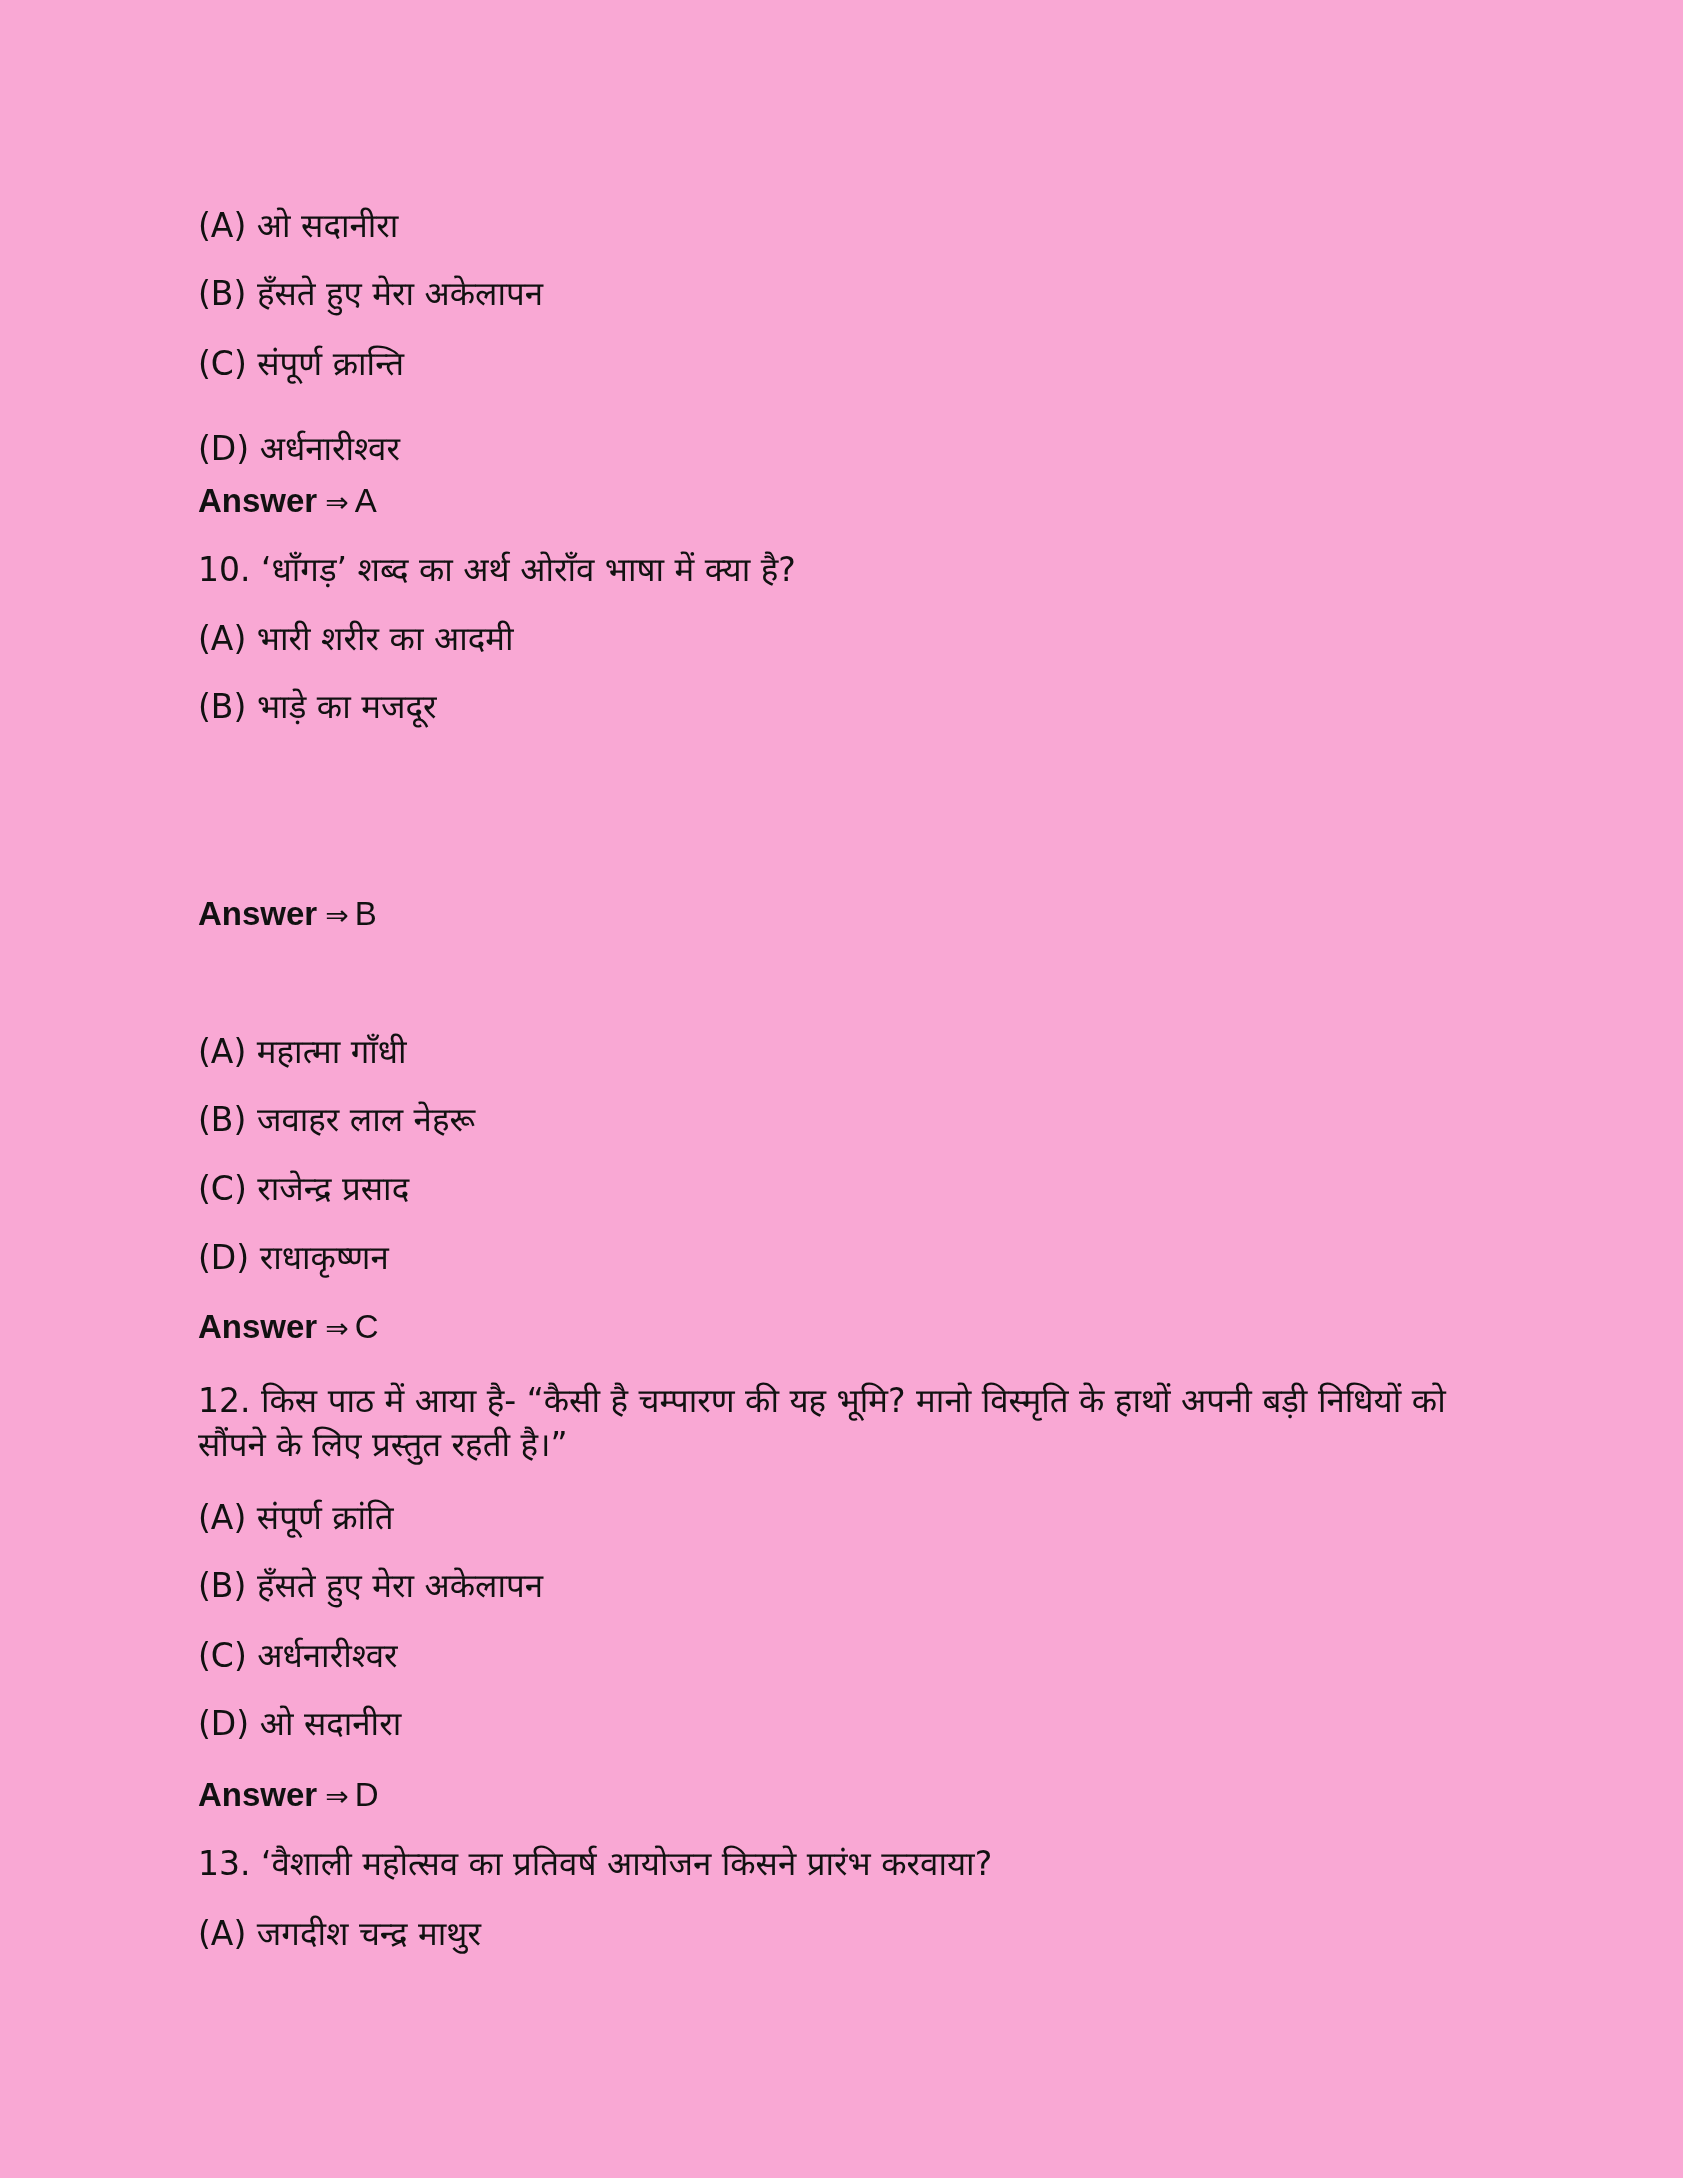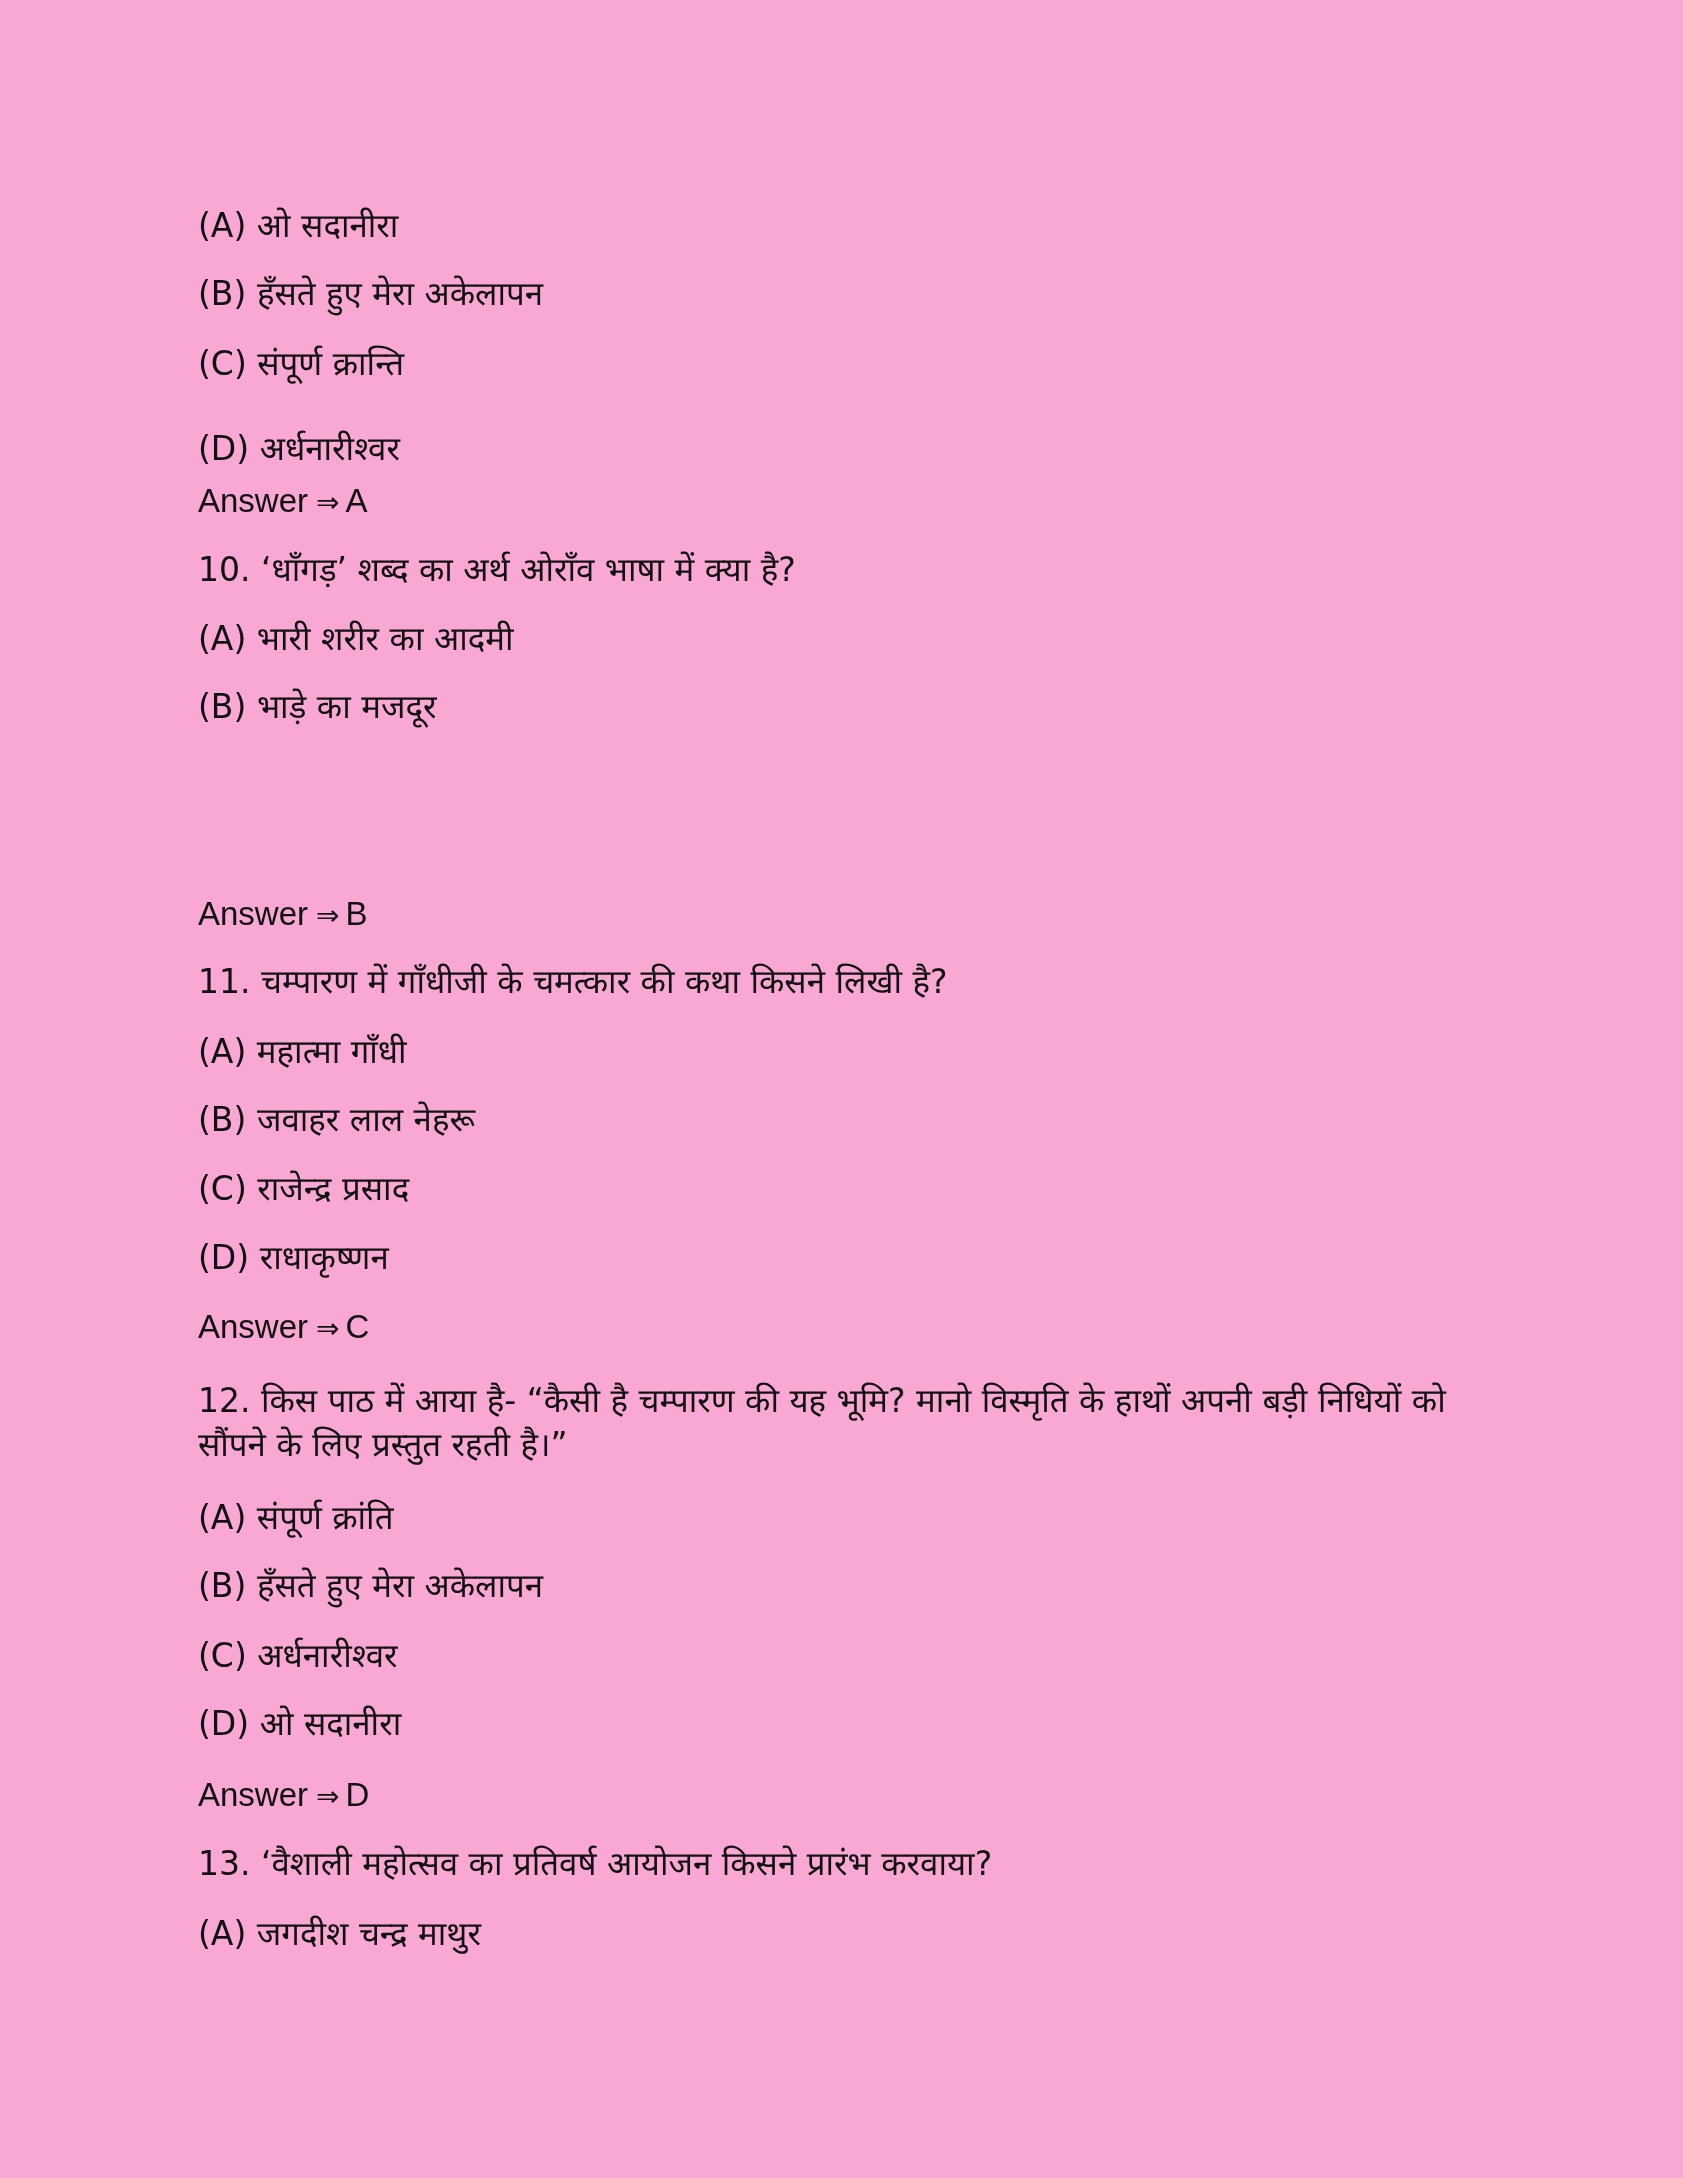--- a/index.html
+++ b/index.html
@@ -1,40 +1,39 @@
 <!DOCTYPE html>
 <html><head>
 <meta charset="utf-8">
 <style>
   html, body { margin: 0; padding: 0; background: #ffffff; }
   body { width: 1683px; height: 2178px; position: relative; overflow: hidden;
          font-family: "DejaVu Sans", "Liberation Sans", sans-serif; color: #111111; }
   .page { position: absolute; left: 0; top: 0; width: 1683px; height: 2178px; background: #f9a8d4; }
   .ln { position: absolute; left: 198px; height: 48px; line-height: 48px; font-size: 33px; white-space: nowrap; }
-  .ans-label { font-family: "Liberation Sans", sans-serif; font-weight: normal; font-size: 33px; }
+  .ans-label { font-family: "Liberation Sans", sans-serif; font-weight: bold; font-size: 33px; }
   .ans-arrow { font-family: "DejaVu Sans", sans-serif; font-size: 28px; margin: 0 6px 0 8px; }
   .ans-val { font-family: "Liberation Sans", sans-serif; font-size: 33px; }
 </style>
 </head>
 <body>
 
 <div class="page">
 
   <div class="ln" style="top:202px"><span>(A)</span> <span>ओ सदानीरा</span></div>
   <div class="ln" style="top:270px"><span>(B)</span> <span>हँसते हुए मेरा अकेलापन</span></div>
   <div class="ln" style="top:340px"><span>(C)</span> <span>संपूर्ण क्रान्ति</span></div>
   <div class="ln" style="top:425px"><span>(D)</span> <span>अर्धनारीश्वर</span></div>
   <div class="ln" style="top:477px"><span class="ans-label">Answer</span><span class="ans-arrow">⇒</span><span class="ans-val">A</span></div>
 
   <div class="ln" style="top:546px">10. ‘धाँगड़’ शब्द का अर्थ ओराँव भाषा में क्या है?</div>
   <div class="ln" style="top:615px"><span>(A)</span> <span>भारी शरीर का आदमी</span></div>
   <div class="ln" style="top:683px"><span>(B)</span> <span>भाड़े का मजदूर</span></div>
   <div class="ln" style="top:890px"><span class="ans-label">Answer</span><span class="ans-arrow">⇒</span><span class="ans-val">B</span></div>
 
-  <div class="ln" style="top:958px">11. चम्पारण में गाँधीजी के चमत्कार की कथा किसने लिखी है?</div>
   <div class="ln" style="top:1028px"><span>(A)</span> <span>महात्मा गाँधी</span></div>
   <div class="ln" style="top:1096px"><span>(B)</span> <span>जवाहर लाल नेहरू</span></div>
   <div class="ln" style="top:1165px"><span>(C)</span> <span>राजेन्द्र प्रसाद</span></div>
   <div class="ln" style="top:1234px"><span>(D)</span> <span>राधाकृष्णन</span></div>
   <div class="ln" style="top:1303px"><span class="ans-label">Answer</span><span class="ans-arrow">⇒</span><span class="ans-val">C</span></div>
 
   <div class="ln" style="top:1377px">12. किस पाठ में आया है- “कैसी है चम्पारण की यह भूमि? मानो विस्मृति के हाथों अपनी बड़ी निधियों को</div>
   <div class="ln" style="top:1421px">सौंपने के लिए प्रस्तुत रहती है।”</div>
   <div class="ln" style="top:1494px"><span>(A)</span> <span>संपूर्ण क्रांति</span></div>
   <div class="ln" style="top:1562px"><span>(B)</span> <span>हँसते हुए मेरा अकेलापन</span></div>

